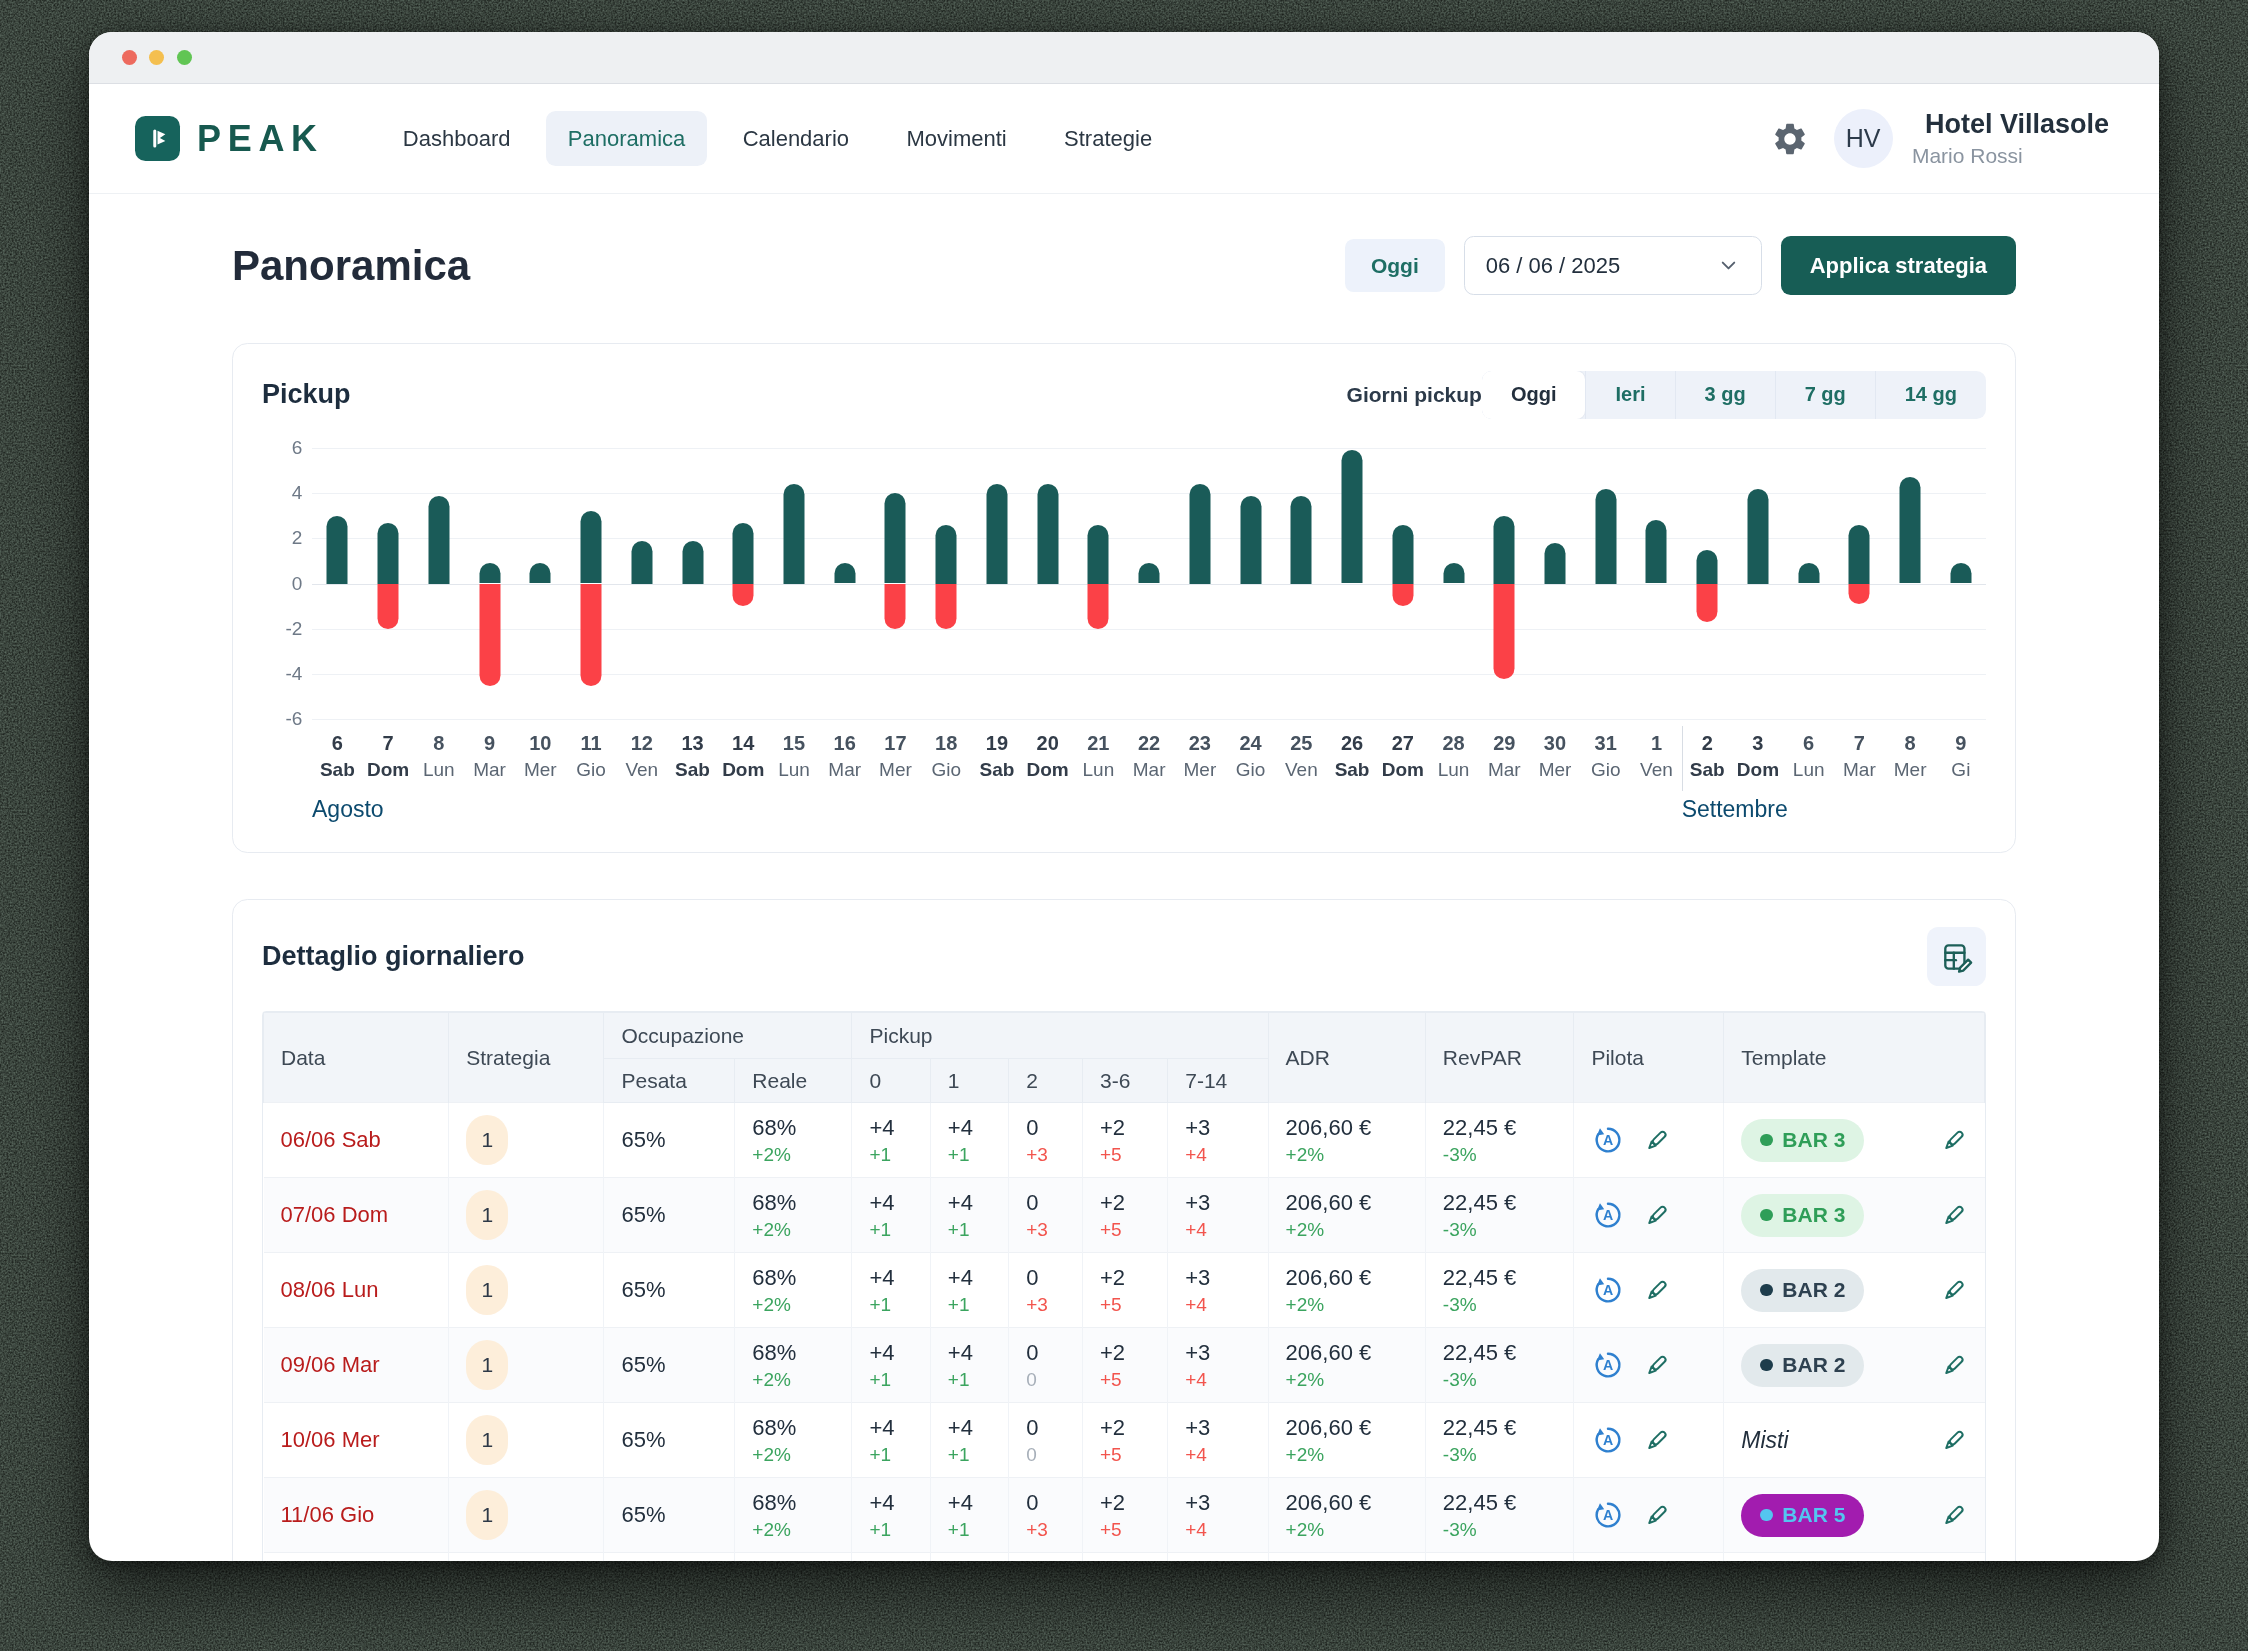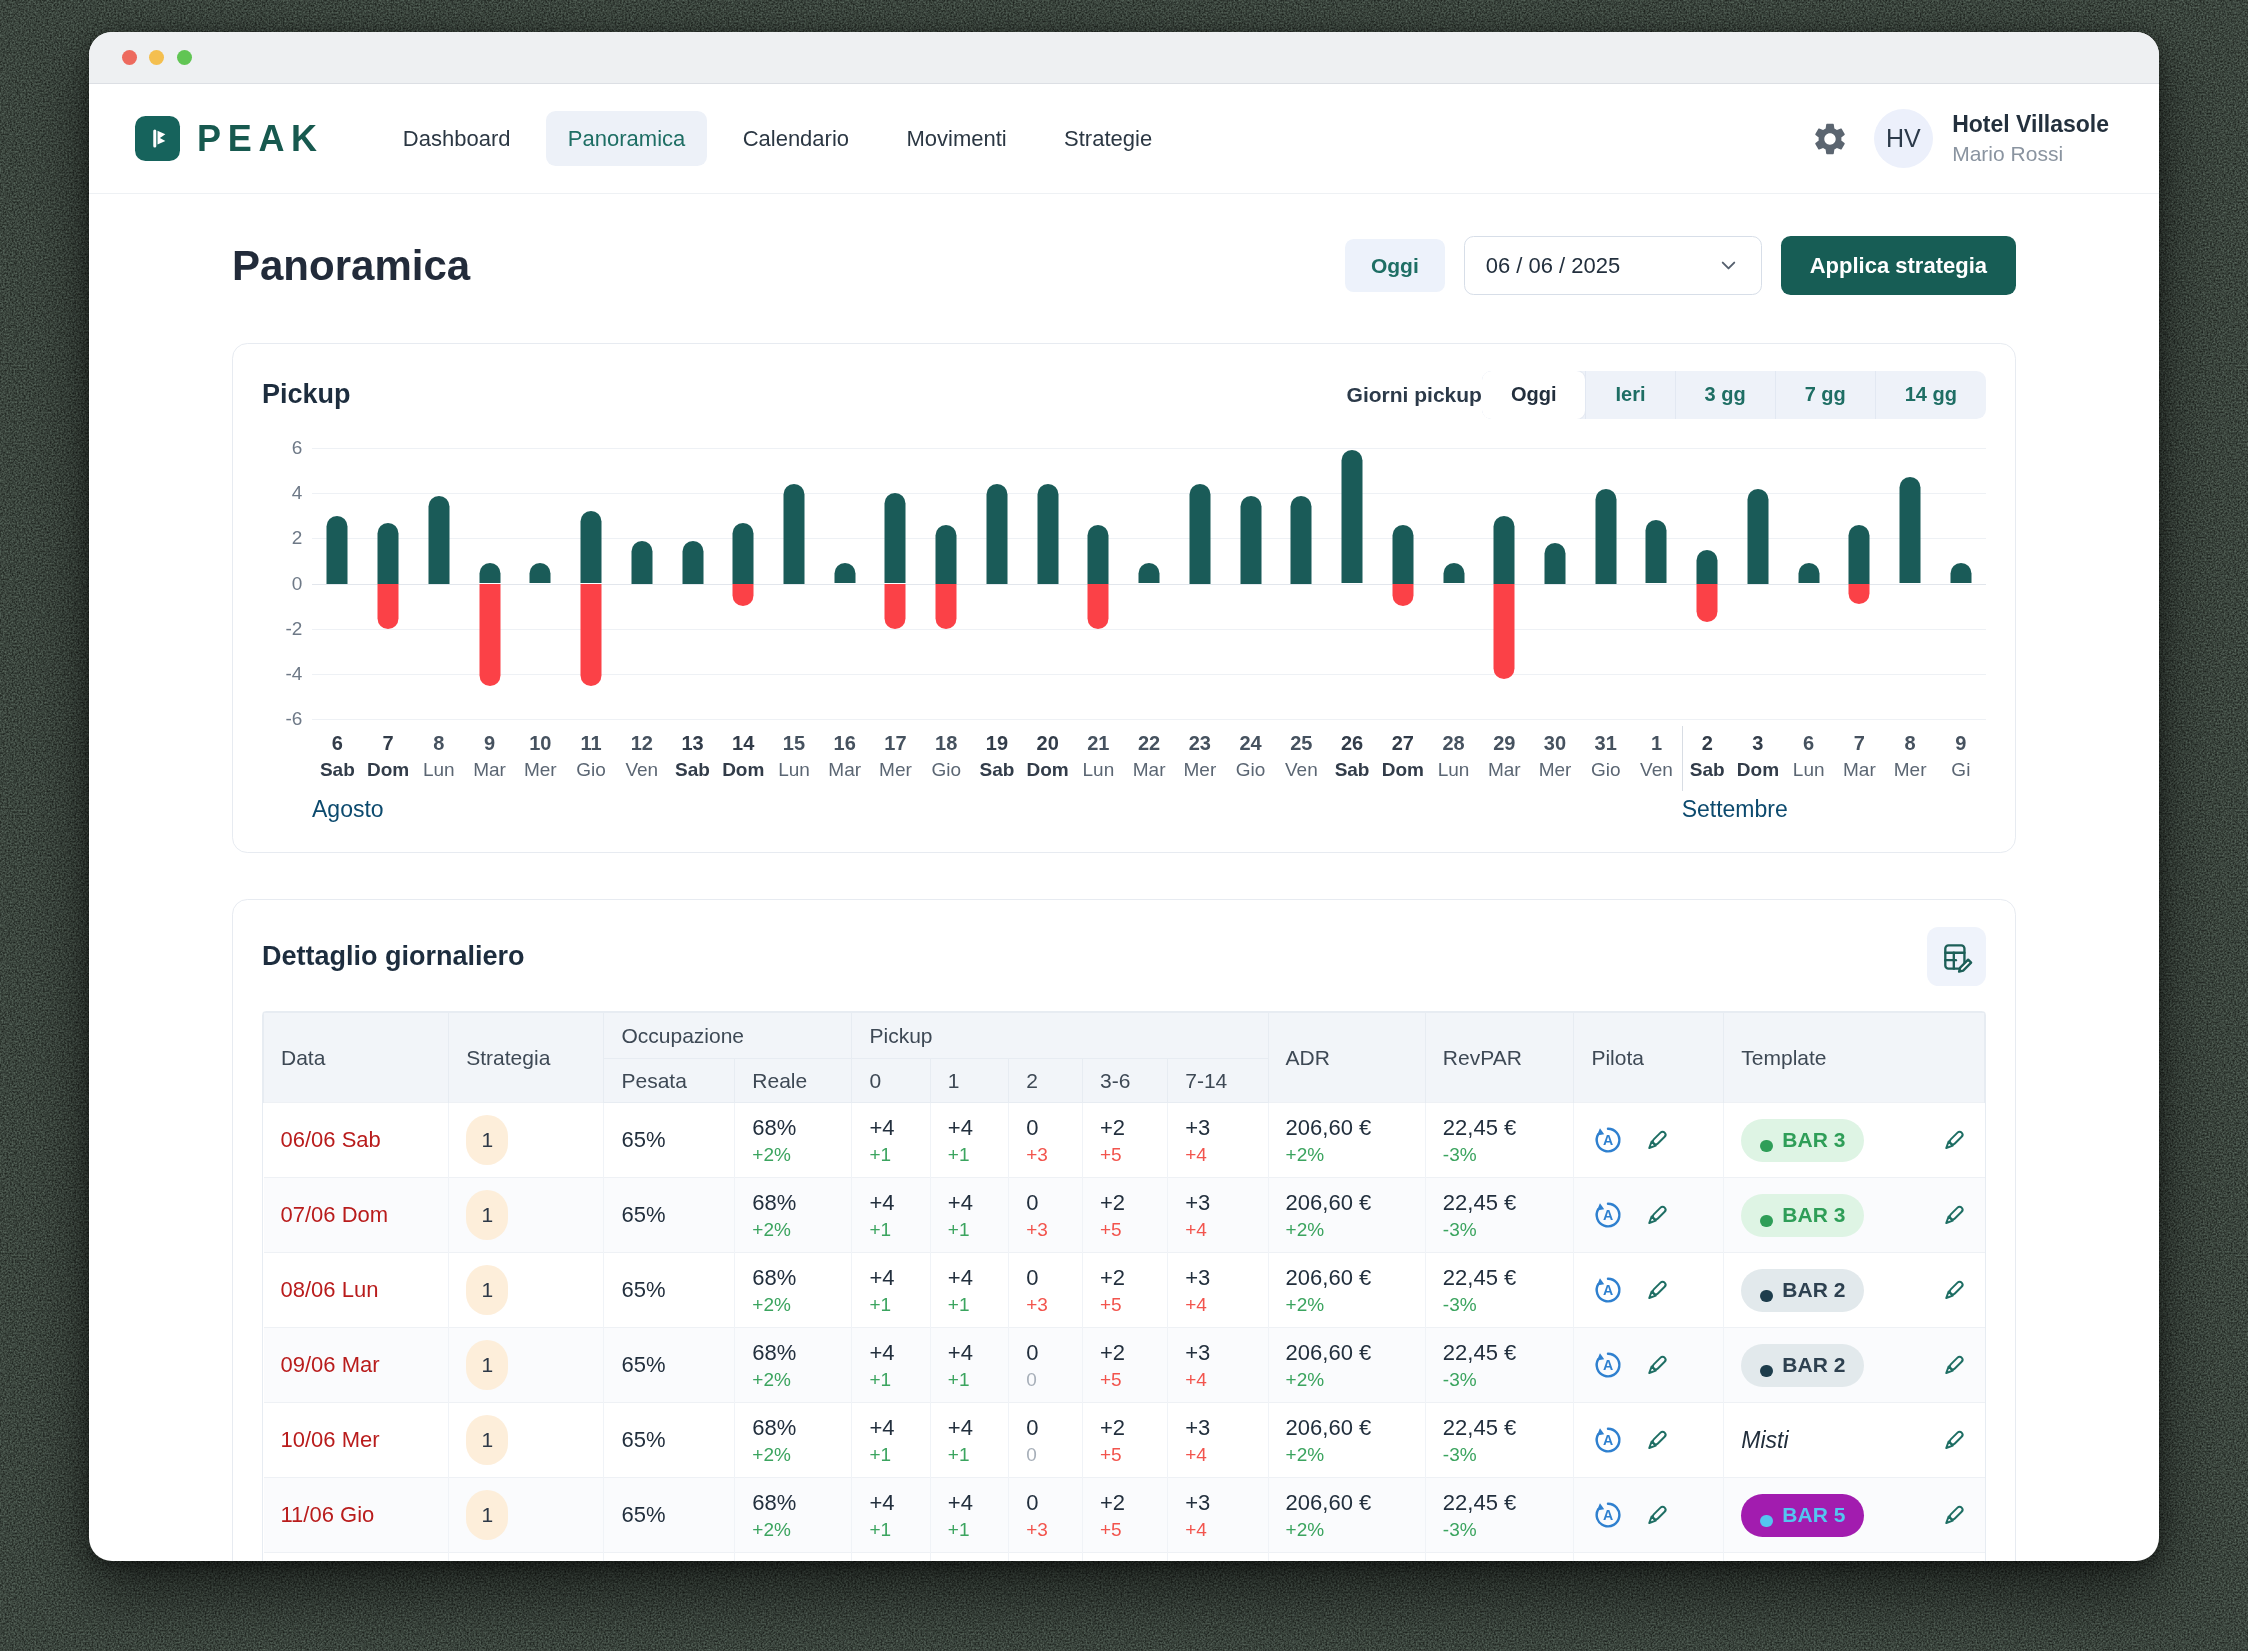--- a/index.html
+++ b/index.html
@@ -25,21 +25,21 @@
                display:flex; align-items:center; justify-content:center; }
   .brand-word { font-size:36px; font-weight:700; letter-spacing:6.7px; color:#17594f; }
   .nav-items { display:flex; margin-left:57px; gap:13.4px; }
   .nav-item { font-size:22px; color:#2b3743; padding:14.3px 22px; border-radius:9.6px; cursor:pointer; }
   .nav-item.active { background:#edf1f8; color:#1e6e64; }
   .nav-right { margin-left:auto; display:flex; align-items:center; gap:25px; }
   .gear { width:38px; height:38px; }
   .avatar { width:59px; height:59px; border-radius:50%; background:#ecf0fb; color:#2c3a4a;
             font-size:25px; display:flex; align-items:center; justify-content:center; }
   .who { margin-left:-5.7px; }
-  .who .hotel { font-size:23px; font-weight:700; color:#23303d; }
+  .who .hotel { font-size:27px; font-weight:700; color:#23303d;margin-left:13px; }
   .who .user { font-size:21px; color:#8a94a0; margin-top:3.8px; }
 
   
   .content { padding:0 143px; }
   .page-head { margin-top:42px; display:flex; align-items:center; justify-content:space-between; }
   .page-title { font-size:42px; font-weight:700; color:#222b3a; }
   .head-controls { display:flex; align-items:center; gap:19px; }
   .today-pill { background:#edf2fb; color:#1e6e64; font-size:21px; font-weight:700;
                 padding:14.3px 26px; border-radius:8.6px; cursor:pointer; }
   .date-box { width:298px; height:59px; border:1.9px solid #d7dee8; border-radius:9.6px;
@@ -101,21 +101,21 @@
   tbody td:first-child { border-left:none; font-weight:400; color:#b91c1c; }
   tbody tr:nth-child(even) { background:#fafbfd; }
   .sub { font-size:19px; margin-top:2.9px; font-weight:400; }
   .sub.g { color:#3ba45f; } .sub.r { color:#f2544d; } .sub.n { color:#a7afb9; }
   .strat-badge { display:inline-flex; align-items:center; justify-content:center;
                  min-width:42px; height:50px; padding:0 11.5px; border-radius:955px;
                  background:#fdeeda; color:#2e3947; font-size:21px; }
   .pilota-cell { display:flex; align-items:center; gap:17px; }
   .icon-link { background:none; border:none; cursor:pointer; display:flex; padding:0; }
   .tpl-cell { display:flex; align-items:center; justify-content:space-between; gap:13.4px; }
-  .pill { display:inline-flex; align-items:flex-end; gap:9.6px; padding:9.6px 19px;
+  .pill { display:inline-flex; align-items:center; gap:9.6px; padding:9.6px 19px;
           border-radius:955px; font-size:21px; font-weight:700; }
   .pill .pdot { width:12.4px; height:12.4px; border-radius:50%; }
   .pill.green { background:#def4e4; color:#2f9e58; } .pill.green .pdot{ background:#2f9e58; }
   .pill.slate { background:#e2e9ec; color:#2e4150; } .pill.slate .pdot{ background:#1e3d4c; }
   .pill.blue  { background:#a21caf; color:#54c5f0; } .pill.blue .pdot{ background:#54c5f0; }
   .misti { font-style:italic; font-size:23px; color:#222f3d; }
 </style>
 </head>
 <body>
 

